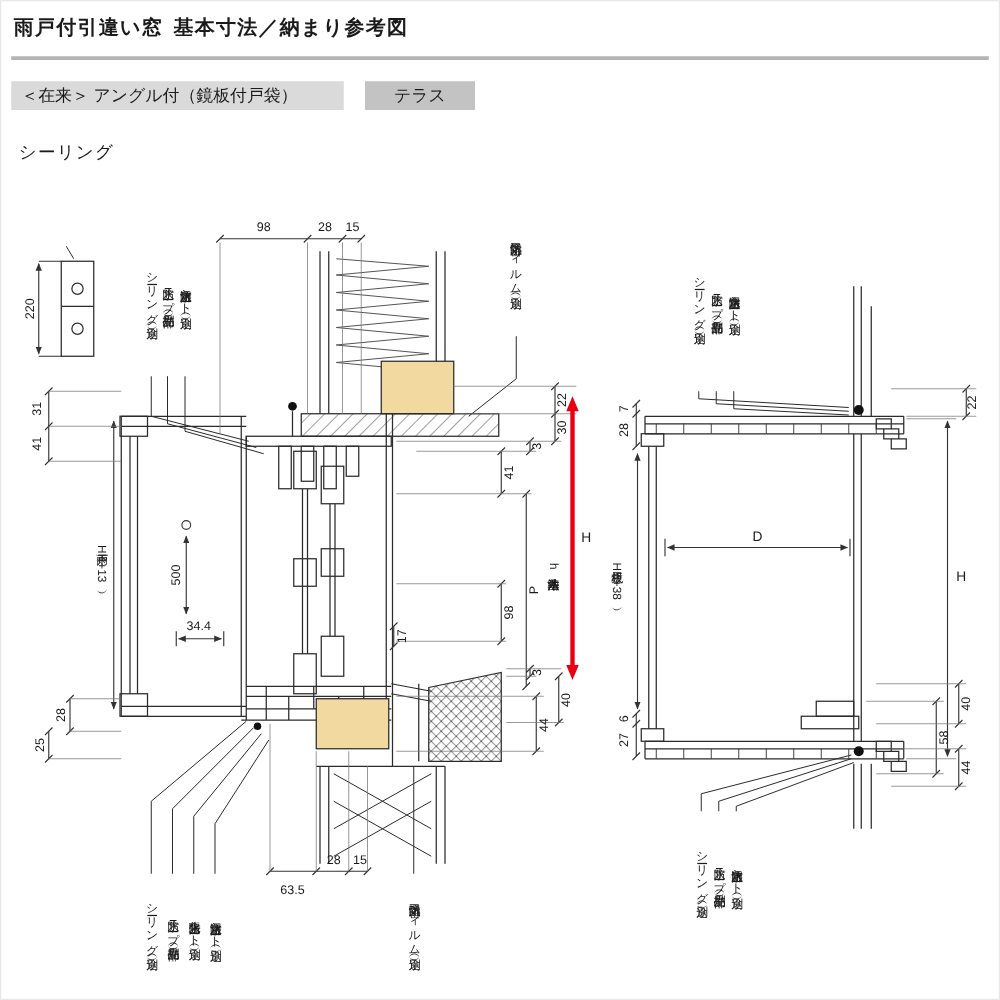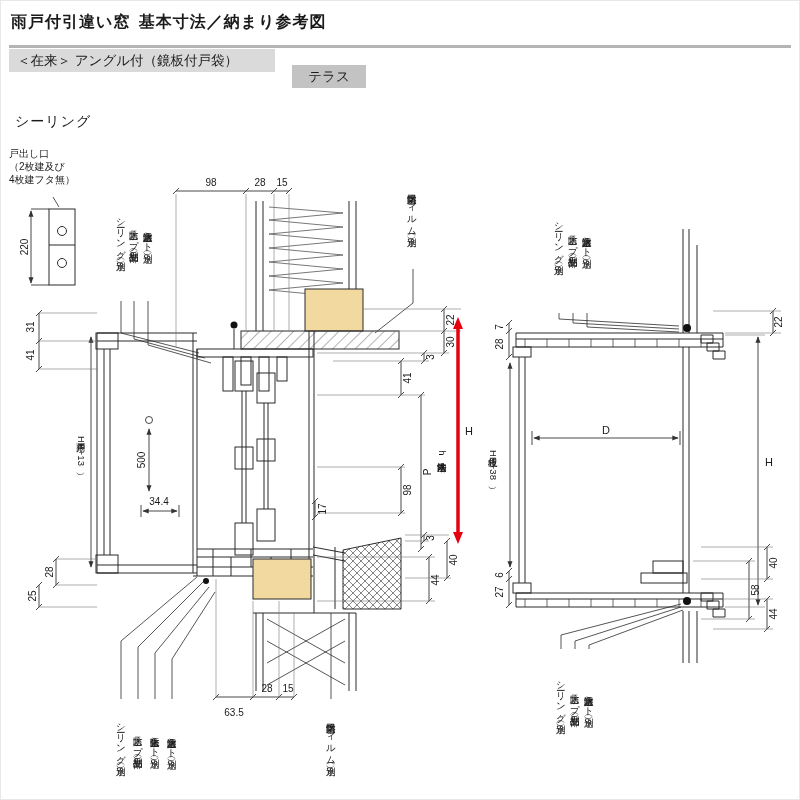--- a/index.html
+++ b/index.html
@@ -3,22 +3,22 @@
 <meta charset="utf-8">
 <style>
   * { margin:0; padding:0; box-sizing:border-box; }
   html,body { background:#fff; }
   body { font-family:"Liberation Sans","DejaVu Sans",sans-serif; color:#1a1a1a; }
   .page { position:relative; width:800px; height:800px; background:#fff; overflow:hidden; border:1px solid #e8e8e8; }
   .title { position:absolute; left:10px; top:11px; font-weight:bold; white-space:nowrap; }
   .title .main { font-size:16px; letter-spacing:1px; }
   .title .sub { font-size:16px; margin-left:4px; letter-spacing:1px; }
   .rule { position:absolute; left:8px; right:8px; top:44px; height:3px; background:#b4b4b4; }
-  .band { position:absolute; left:8px; top:48px; width:266px; height:23px; background:#dadada; font-size:13.5px; line-height:23px; padding-left:8px; white-space:nowrap; }
-  .badge { position:absolute; left:291px; top:64px; width:74px; height:23px; background:#c3c3c3; font-size:13.5px; line-height:23px; text-align:center; }
+  .band { position:absolute; left:8px; top:64px; width:266px; height:23px; background:#dadada; font-size:13.5px; line-height:23px; padding-left:8px; white-space:nowrap; }
+  .badge { position:absolute; left:291px; top:64px; width:88px; height:23px; background:#c3c3c3; font-size:13.5px; line-height:23px; text-align:center; }
   .seclabel { position:absolute; left:14px; top:112px; font-size:14px; letter-spacing:1px; }
   svg.draw { position:absolute; left:0; top:0; }
   .lbl { position:absolute; font-size:10px; white-space:nowrap; transform:translate(-50%,-50%); line-height:1; }
   .rot { transform:translate(-50%,-50%) rotate(-90deg); }
   .vt { writing-mode:vertical-rl; text-orientation:mixed; font-size:9.5px; letter-spacing:0; }
   .note { position:absolute; left:8px; top:146px; font-size:10px; line-height:13px; }
 </style>
 </head>
 <body>
 
@@ -191,25 +191,20 @@
       <path d="M509,362 V566" marker-start="url(#arr)" marker-end="url(#arr)"></path>
       <path d="M772,310 V332 M508,322 V356 M508,570 V604 M766,546 V578 M748,560 V618 M766,598 V628"></path>
       <path d="M769,313 L775,307 M769,335 L775,329 M505,325 L511,319 M505,333 L511,327 M505,359 L511,353 M505,573 L511,567 M505,581 L511,575 M505,607 L511,601 M763,549 L769,543 M763,581 L769,575 M745,563 L751,557 M745,621 L751,615 M763,601 L769,595 M763,631 L769,625"></path>
       <g stroke="#777" stroke-width="0.6">
         <path d="M724,334 H764 M724,606 H764 M712,310 H780 M724,332 H780"></path>
         <path d="M700,546 H772 M700,578 H772 M692,560 H754 M700,618 H754 M712,598 H772 M712,628 H772"></path>
       </g>
     </g>
   </svg>
 
-  <div class="note">
-    <div>戸出し口</div>
-    <div>（2枚建及び</div>
-    <div>4枚建フタ無）</div>
-  </div>
 
   <div class="lbl rot" style="left:24px;top:246px">220</div>
 
   <div class="lbl vt" style="left:120px;top:232px">シーリング（別途）</div>
   <div class="lbl vt" style="left:133px;top:233px">防水テープ（別売部品）</div>
   <div class="lbl vt" style="left:147px;top:235px">透湿防水シート（別途）</div>
   <div class="lbl vt" style="left:411px;top:208px">防湿気密フィルム（別途）</div>
 
   <div class="lbl" style="left:210px;top:182px">98</div>
   <div class="lbl" style="left:259px;top:182px">28</div>

